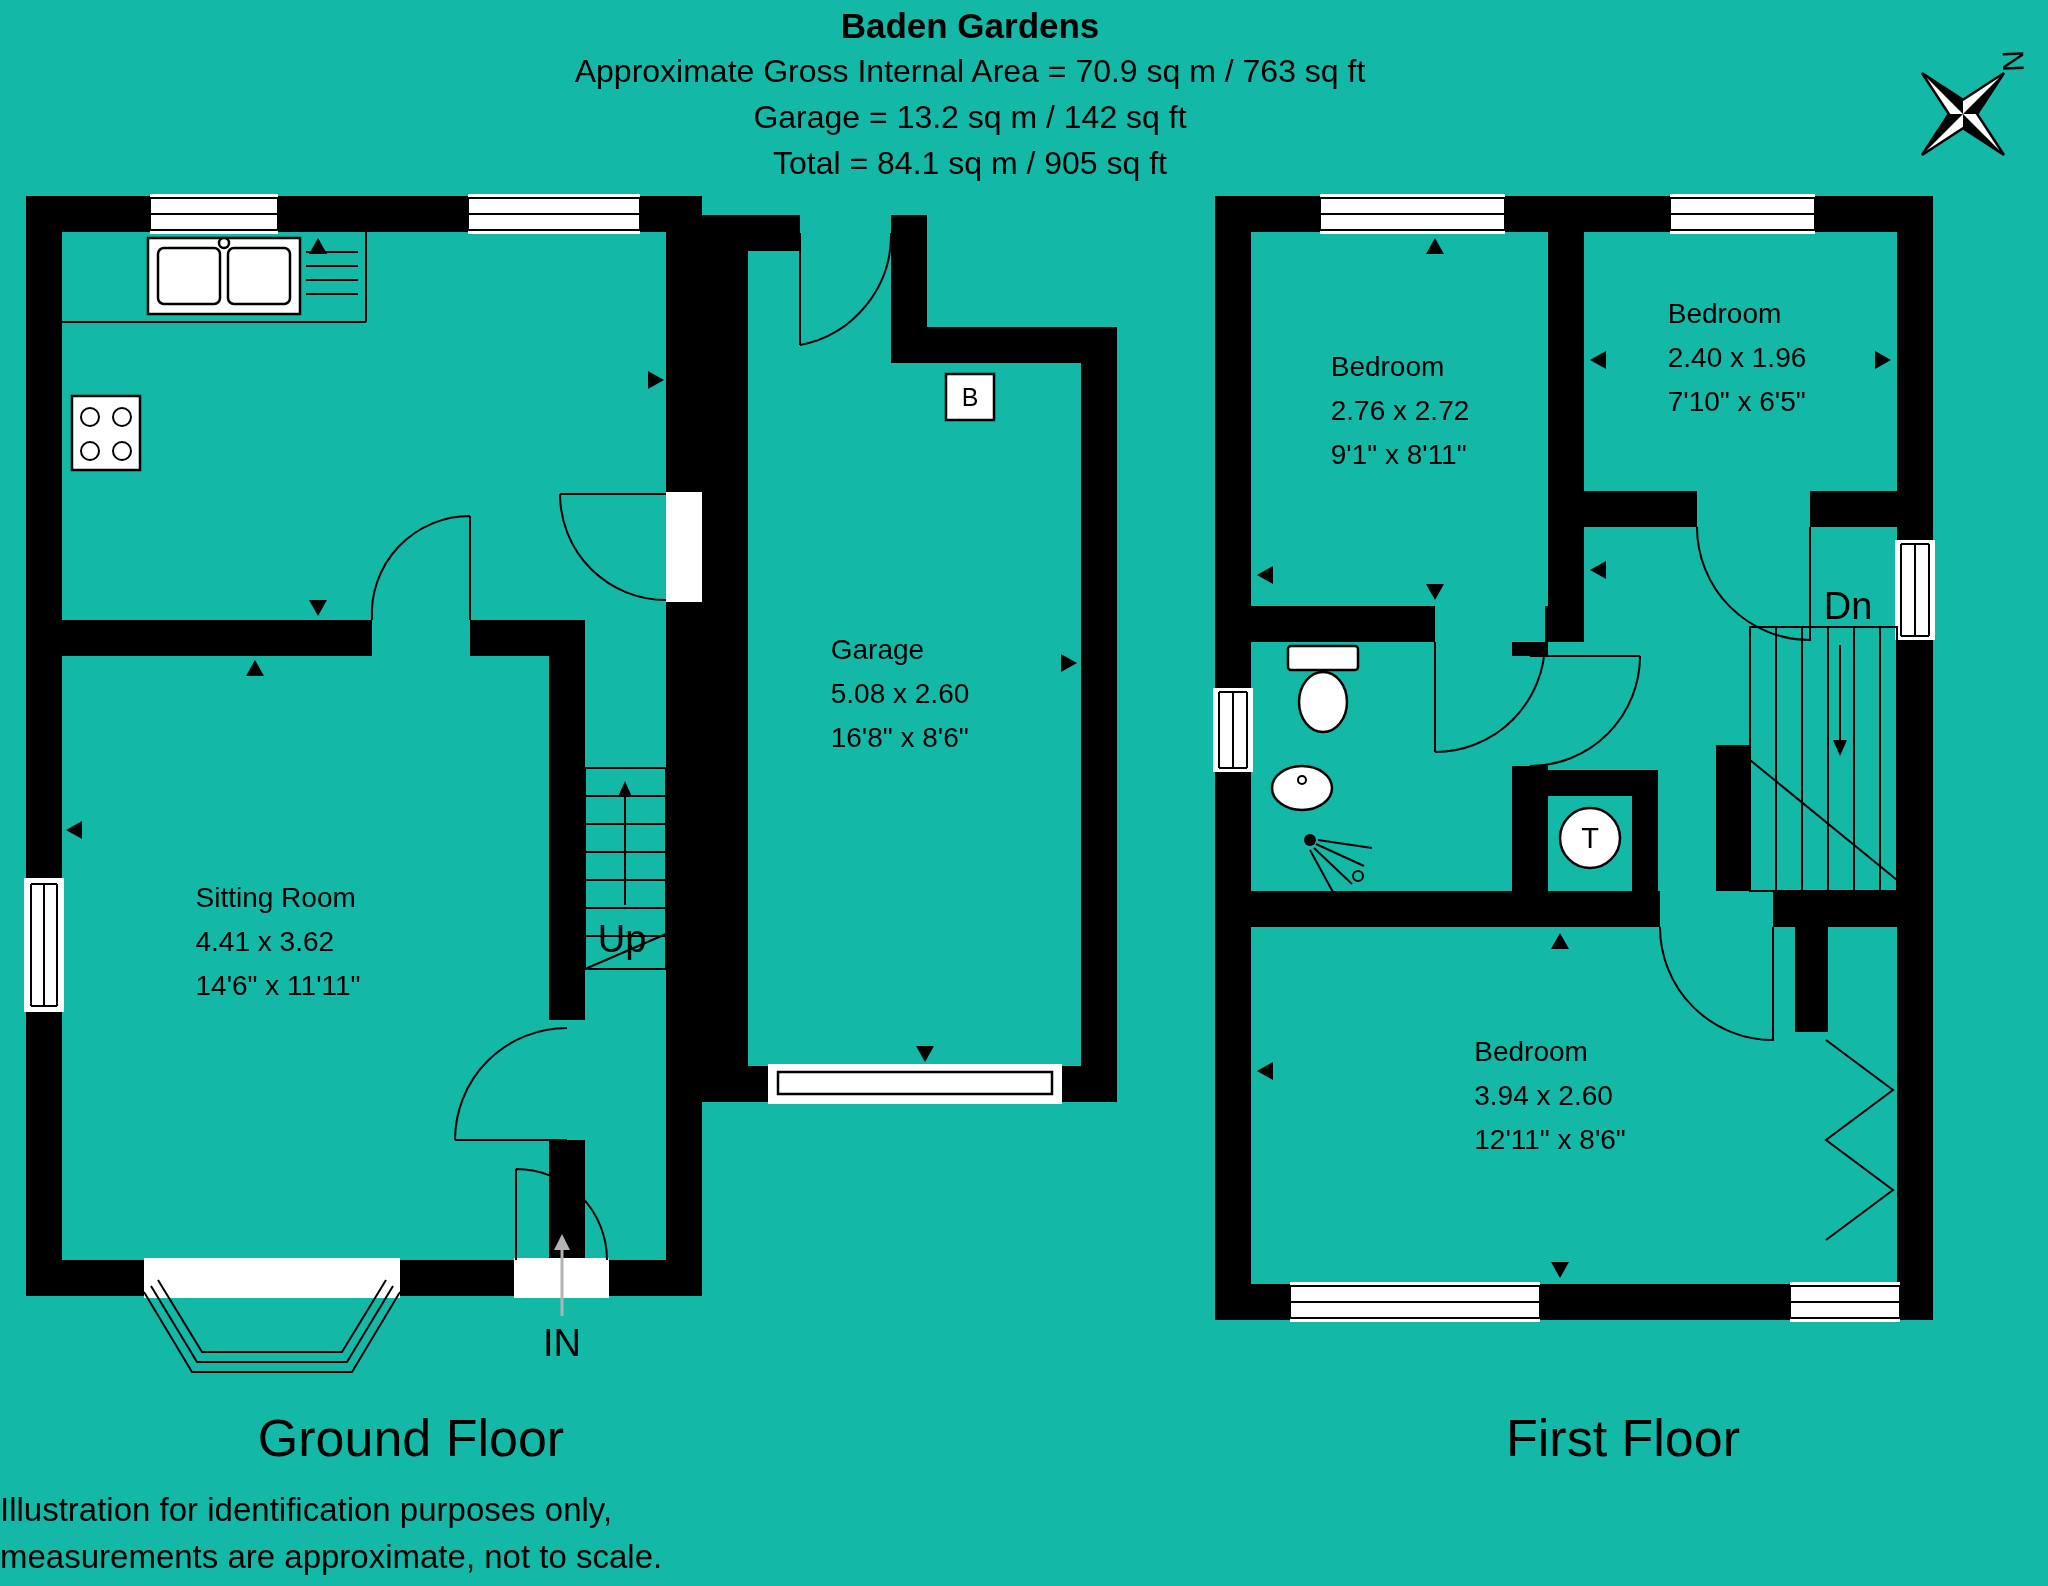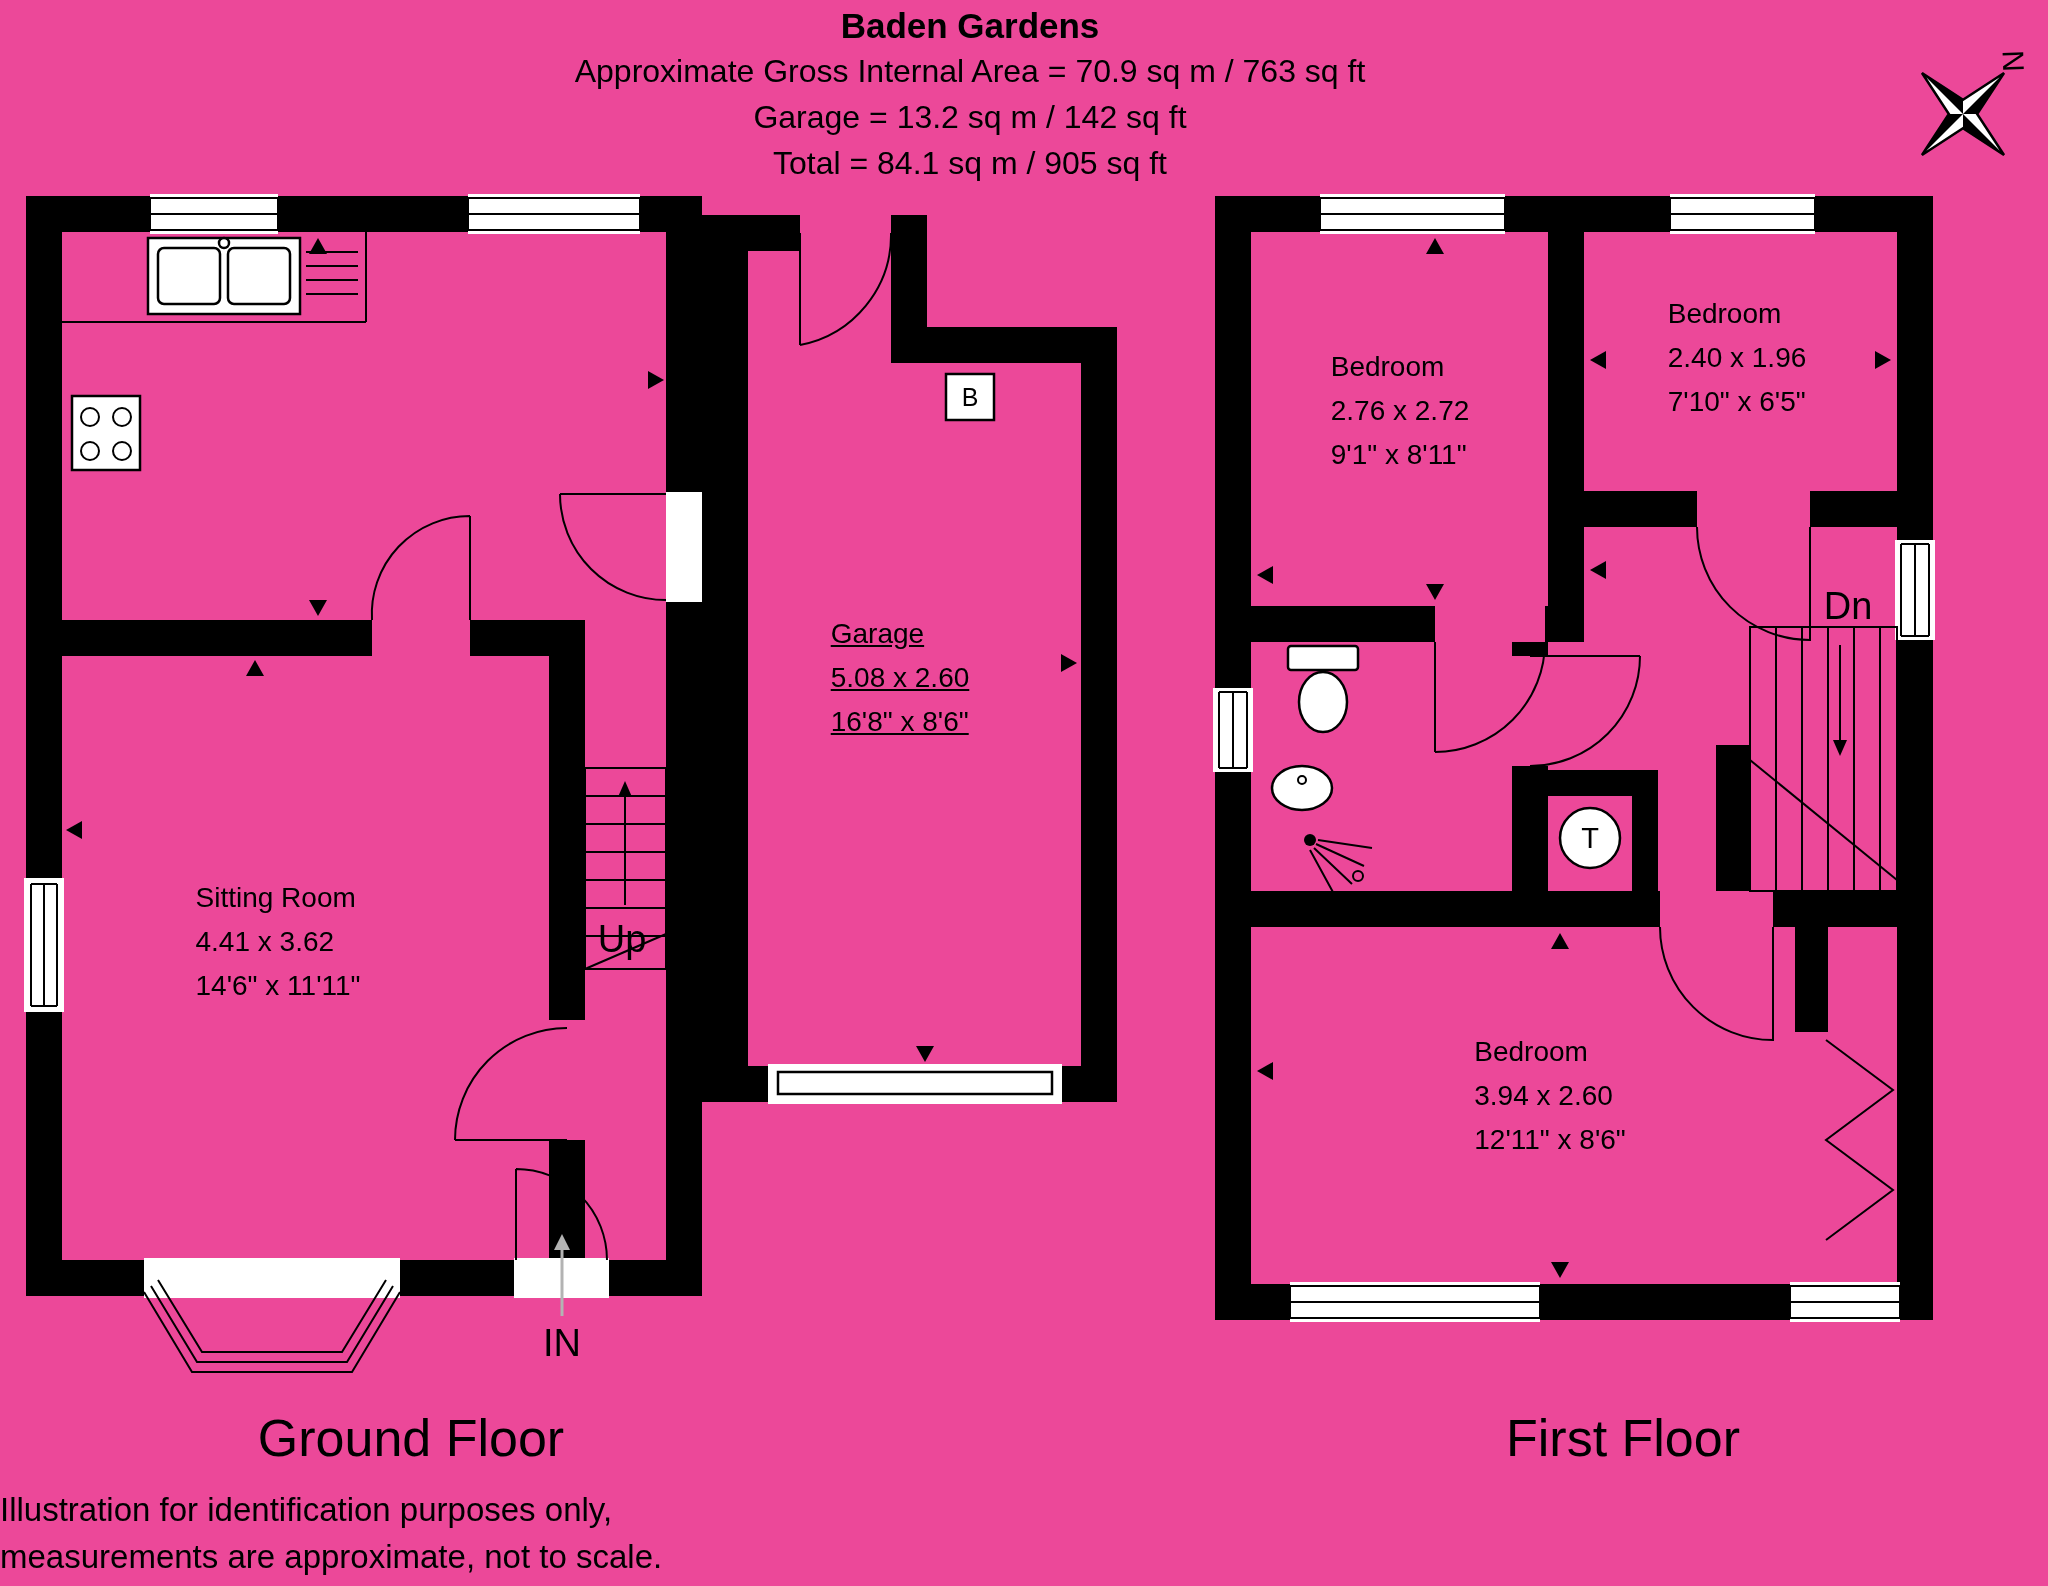--- a/index.html
+++ b/index.html
@@ -1,16 +1,16 @@
 <!DOCTYPE html>
 <html><head>
 <meta charset="utf-8">
 <style>
   html,body{margin:0;padding:0;background:#fff;}
-  .canvas{position:relative;width:2048px;height:1586px;background:#ec4899;
+  .canvas{position:relative;width:2048px;height:1586px;background:#14b8a6;
           font-family:"Liberation Sans",sans-serif;color:#000;overflow:hidden;}
   svg.plan{position:absolute;left:0;top:0;}
   .wall{fill:#000;}
   .open{fill:#fff;}
   .thin15{stroke:#000;stroke-width:2;fill:none;}
   .fix{stroke:#000;stroke-width:2.5;fill:#fff;}
   .blk{fill:#000;}
   .header{position:absolute;left:0;top:4px;width:1940px;text-align:center;}
   .header .t{font-size:35px;font-weight:bold;line-height:44px;}
   .header .l{font-size:32px;line-height:46px;}
@@ -227,21 +227,21 @@
 
   <span class="north">N</span>
 
 
   <div class="room-label" style="left:278px;top:876px;">
     <div>Sitting Room</div>
     <div>4.41 x 3.62</div>
     <div>14'6" x 11'11"</div>
   </div>
 
-  <div class="room-label" style="left:900px;top:612px;text-decoration:underline;">
+  <div class="room-label" style="left:900px;top:628px;">
     <div>Garage</div>
     <div>5.08 x 2.60</div>
     <div>16'8" x 8'6"</div>
   </div>
 
   <div class="room-label" style="left:1400px;top:345px;">
     <div>Bedroom</div>
     <div>2.76 x 2.72</div>
     <div>9'1" x 8'11"</div>
   </div>

